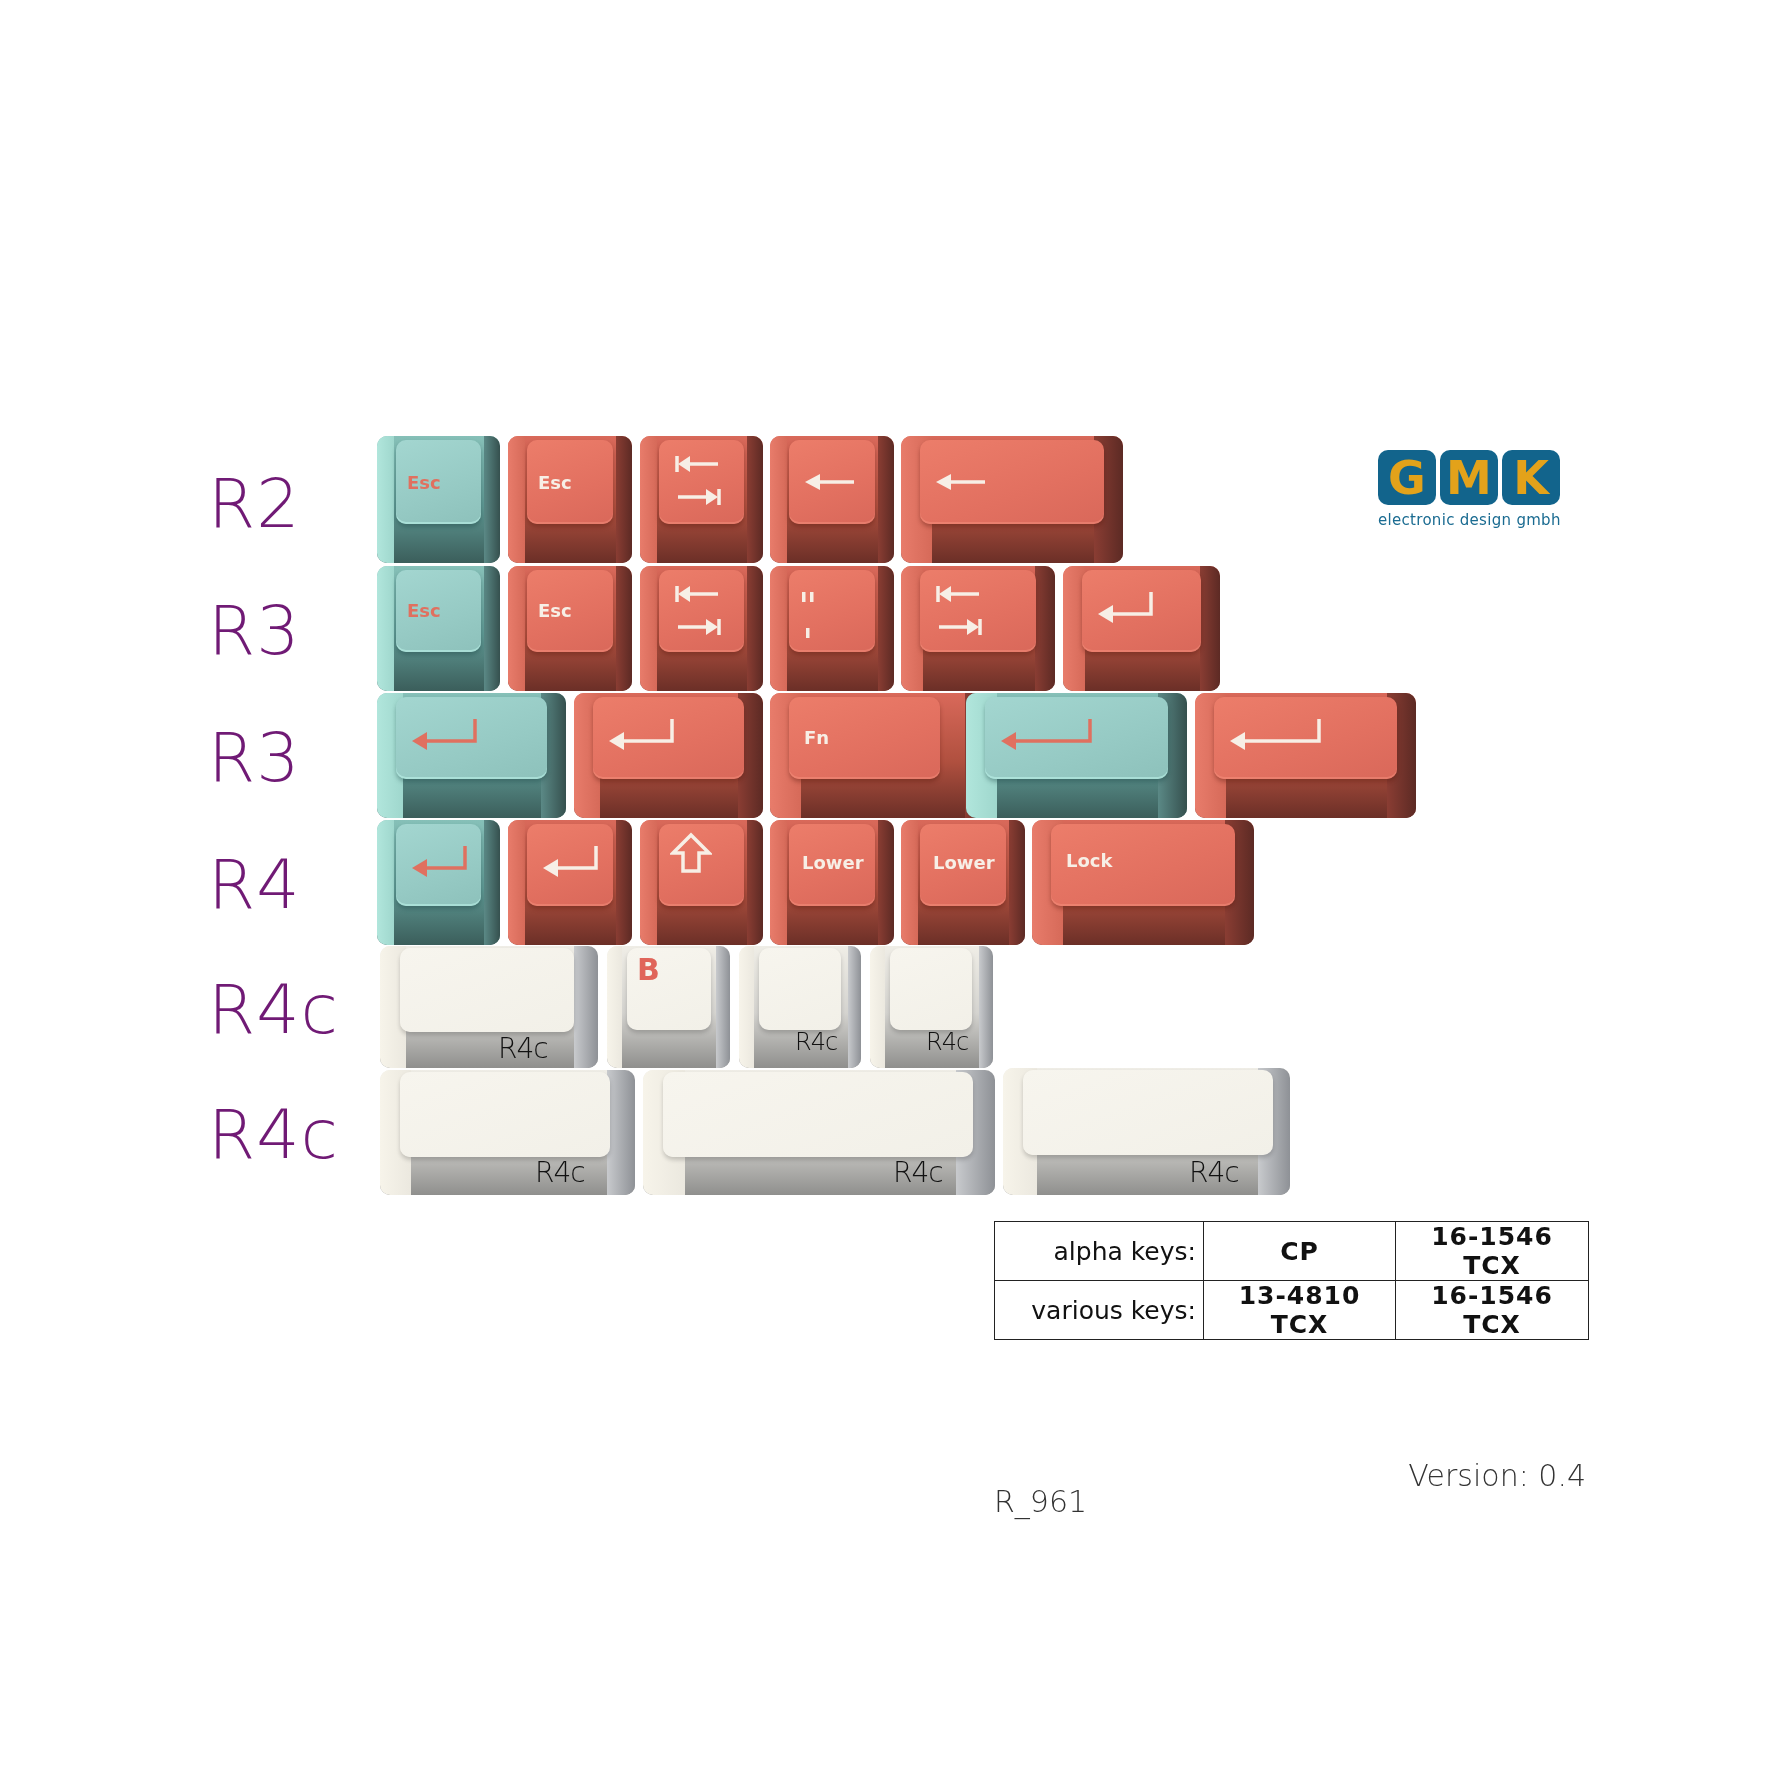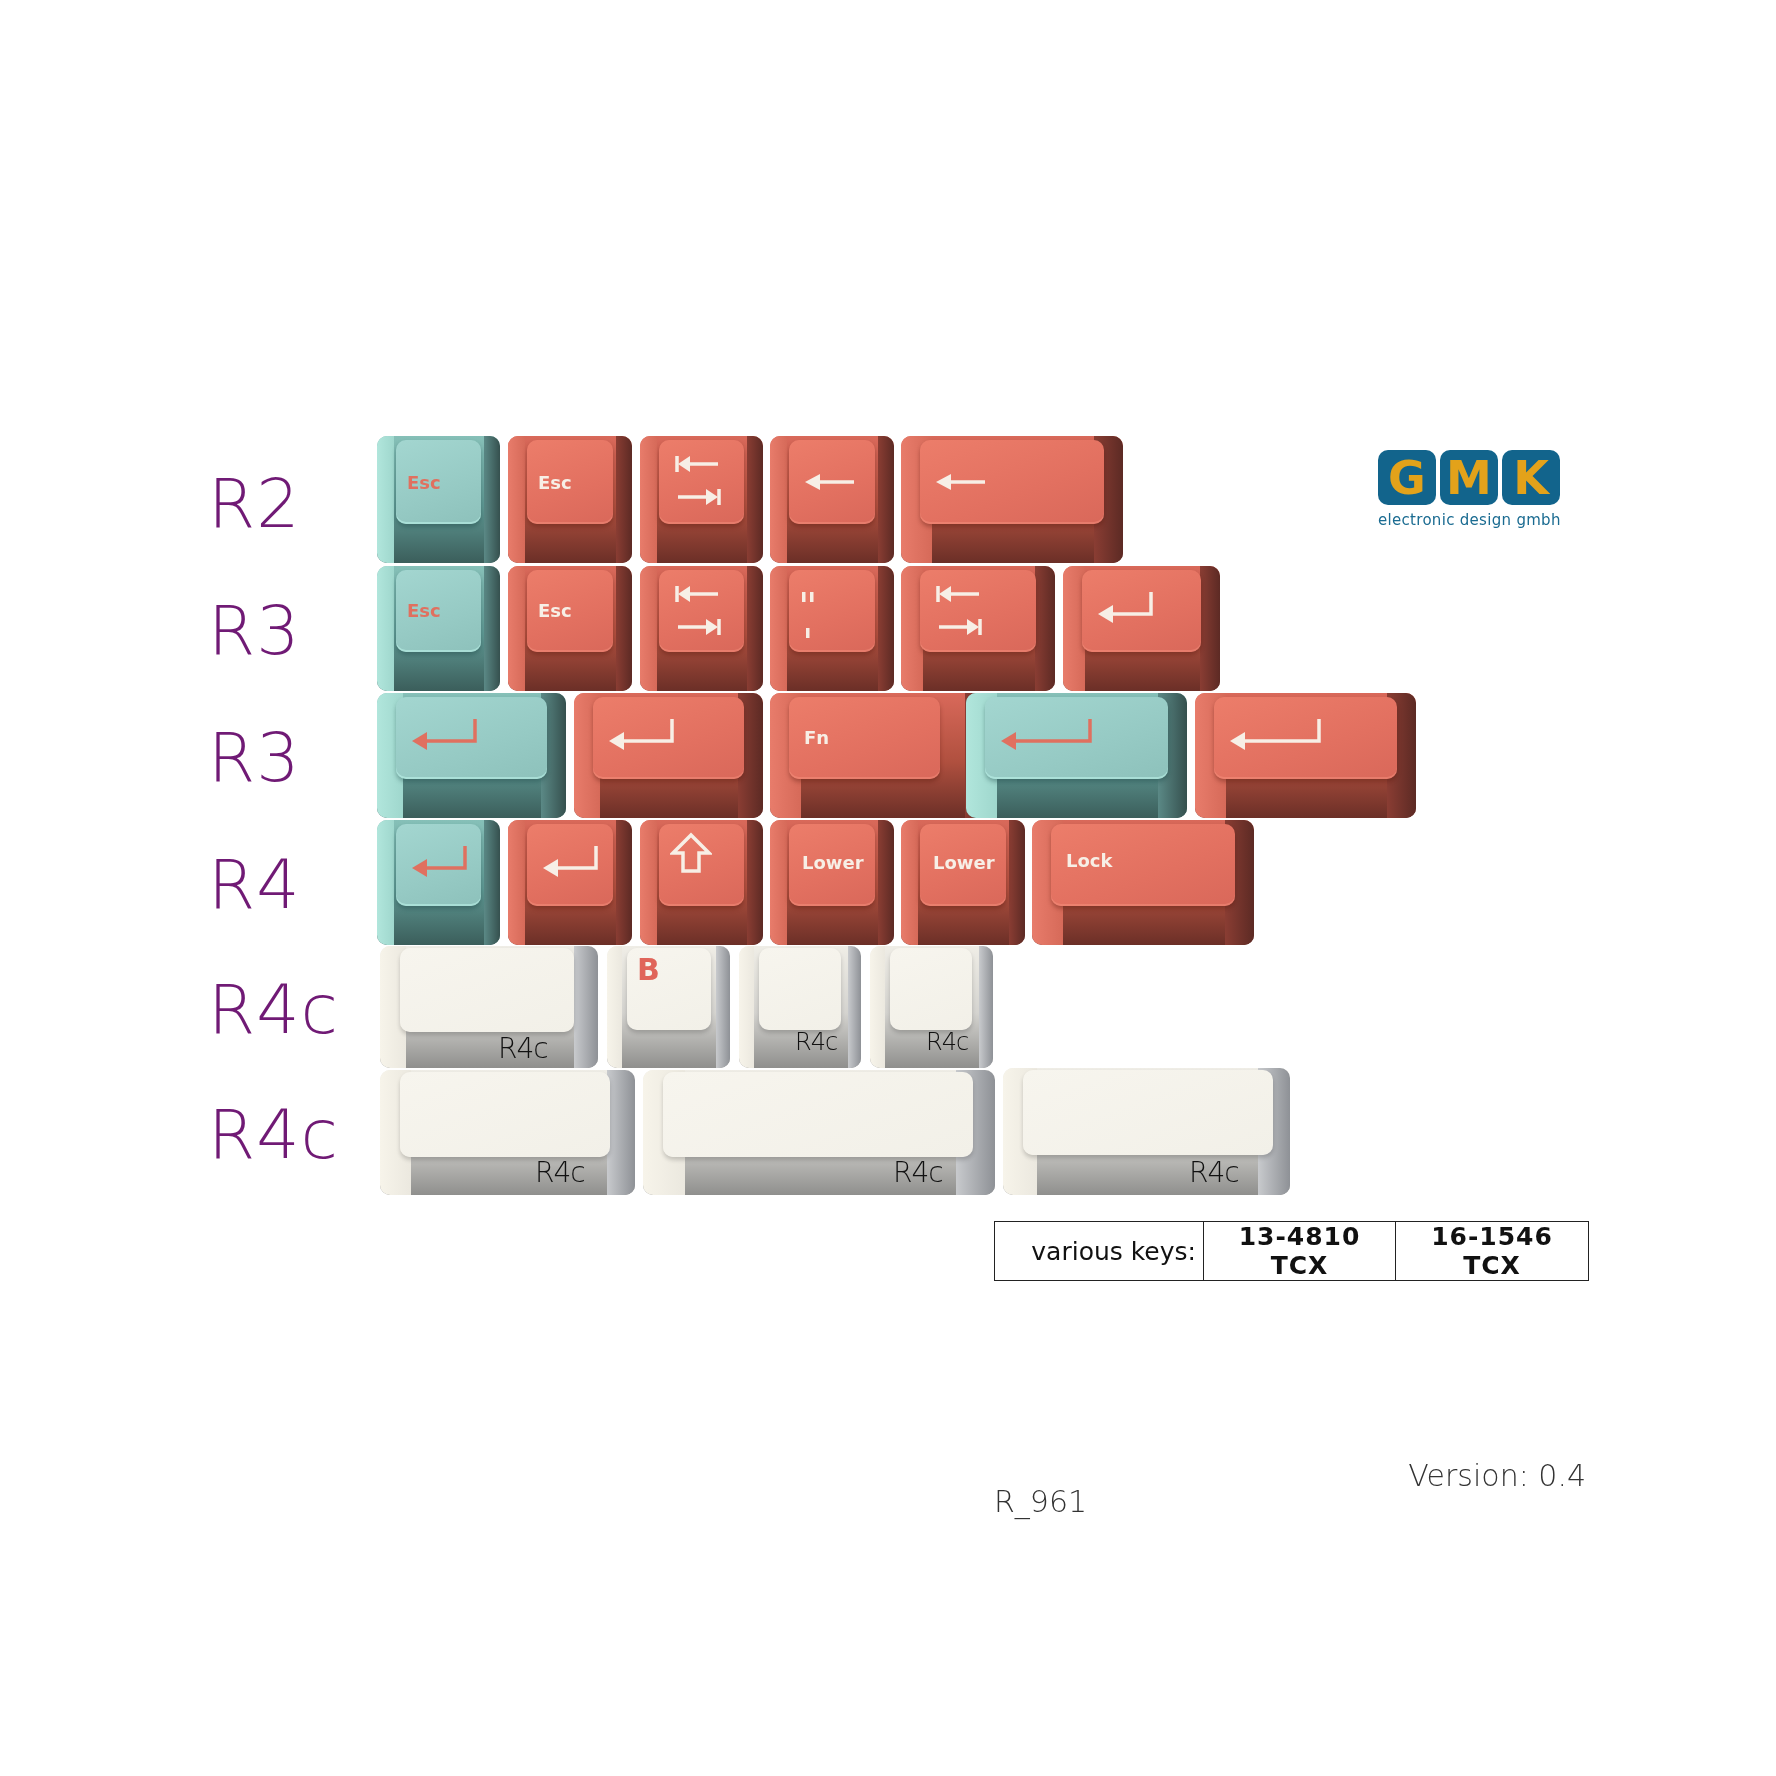--- a/index.html
+++ b/index.html
@@ -247,20 +247,25 @@
     <div class="gmk-box">
         <span>K</span>
       </div>
   </div>
   <div class="gmk-sub">electronic design gmbh</div>
 </div>
 
 <table class="spec-table">
   <tbody>
   <tr>
+    <td class="c0">alpha keys:</td>
+    <td class="c1 val">CP</td>
+    <td class="c2 val">16-1546 TCX</td>
+  </tr>
+  <tr>
     <td class="c0">various keys:</td>
     <td class="c1 val">13-4810 TCX</td>
     <td class="c2 val">16-1546 TCX</td>
   </tr>
 </tbody>
   </table>
 
 <div class="footer-left">R_961</div>
 <div class="footer-right">Version: 0.4</div>
 

